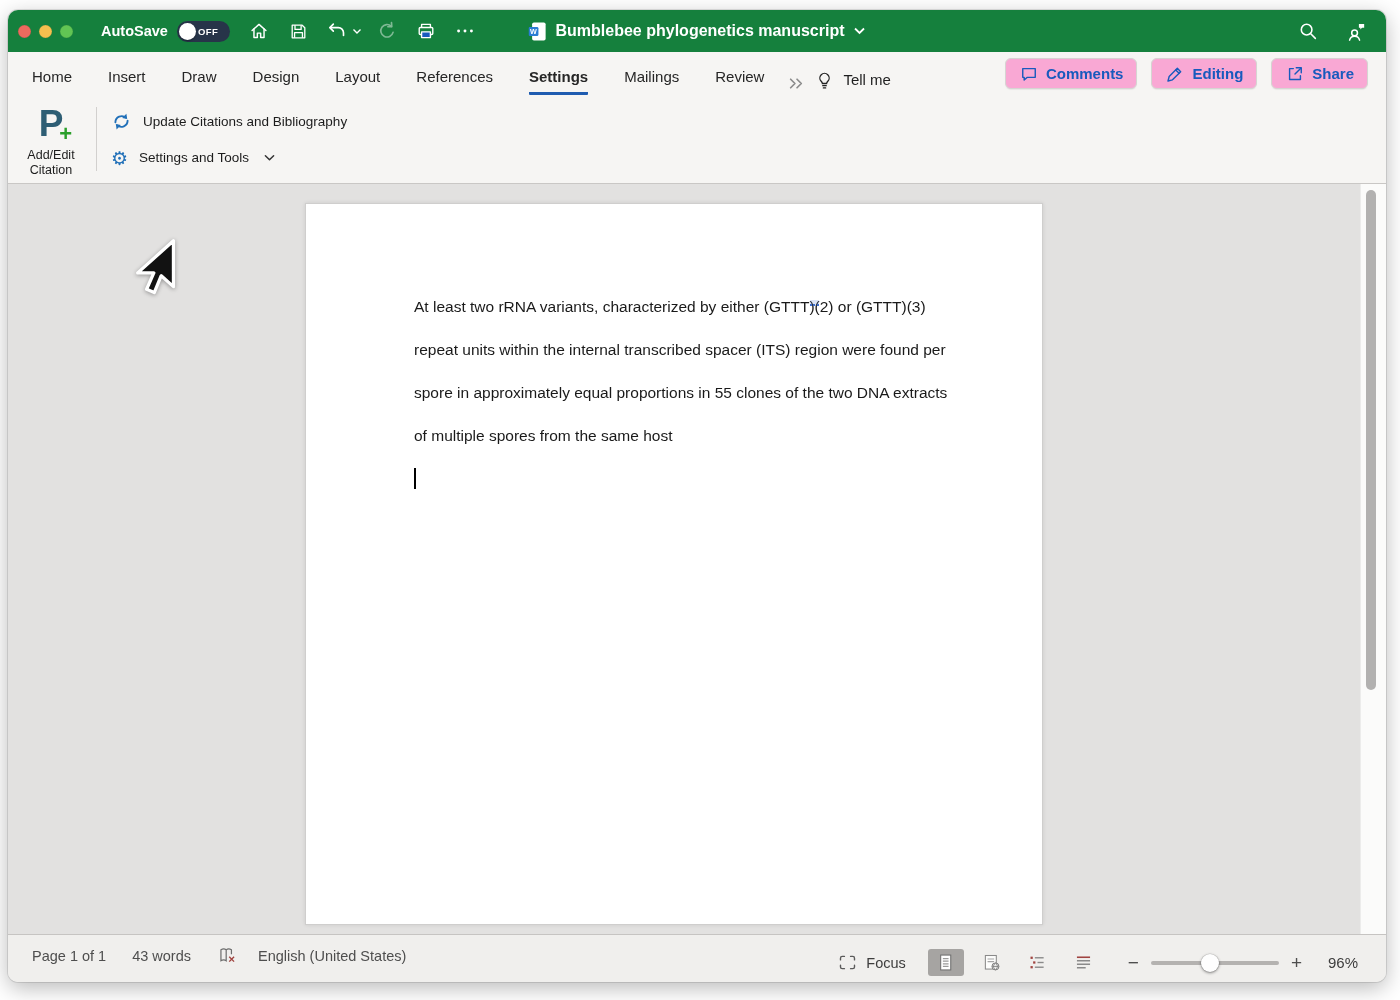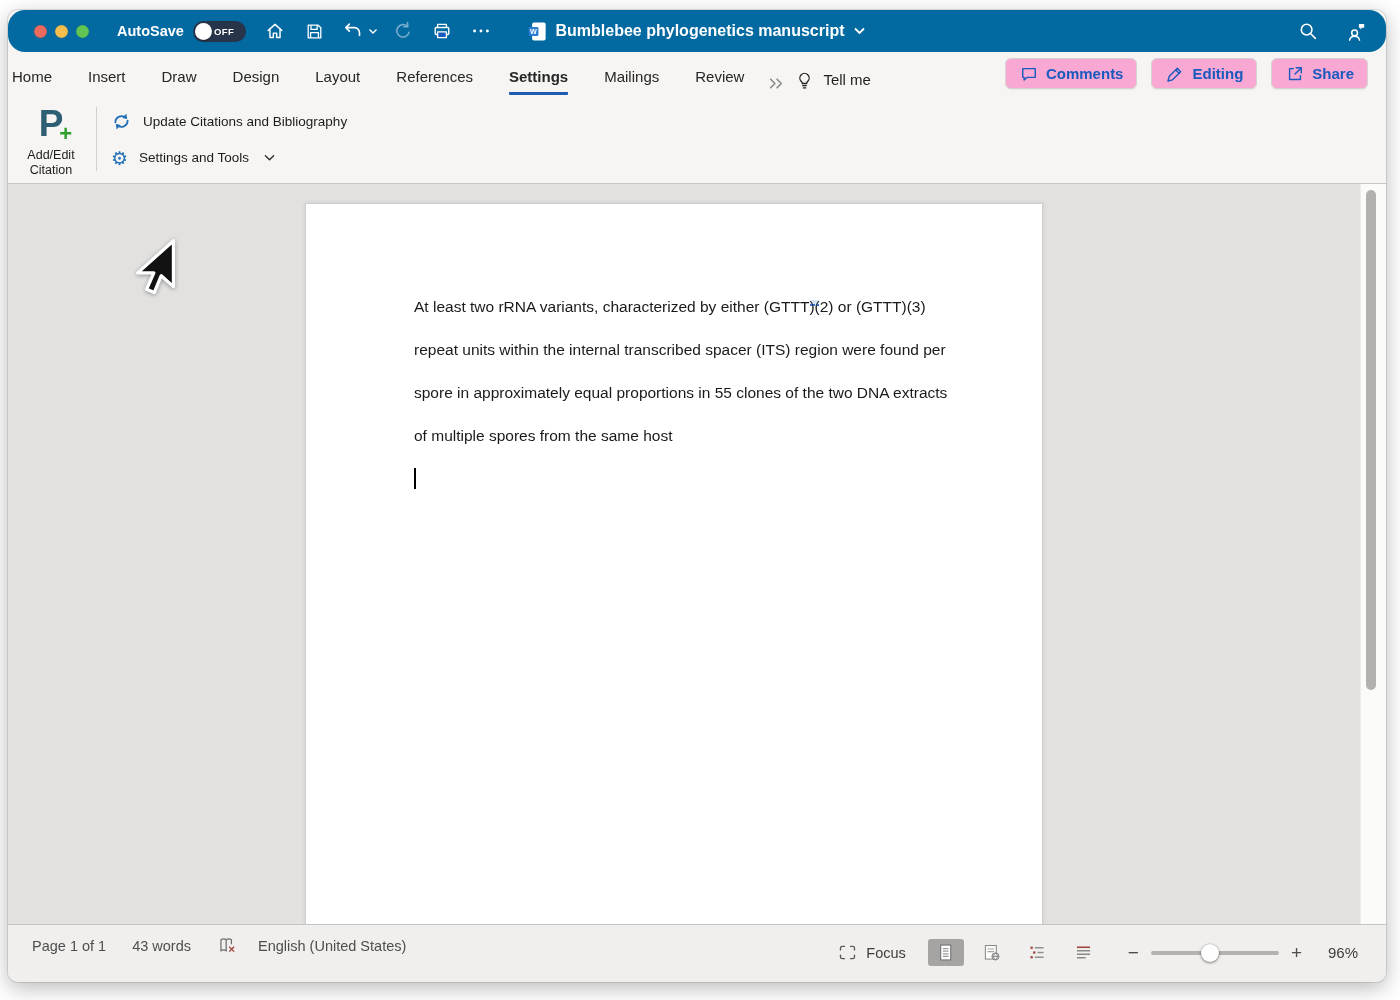--- a/index.html
+++ b/index.html
@@ -3,38 +3,38 @@
 <meta charset="utf-8">
 <style>
   * { margin:0; padding:0; box-sizing:border-box; }
   html,body { width:1400px; height:1000px; background:#ffffff; font-family:"Liberation Sans", sans-serif; overflow:hidden; }
 
   .window { position:absolute; left:8px; top:10px; width:1378px; height:972px;
     border-radius:10px; overflow:hidden; display:flex; flex-direction:column;
     background:#f6f5f3; box-shadow:0 6px 22px rgba(0,0,0,.28), 0 0 0 1px rgba(0,0,0,.10); }
 
   
-  .titlebar { flex:0 0 42px; background:#0369a1; display:flex; align-items:center; padding:0 16px 0 26px; position:relative;border-radius:17px; }
+  .titlebar { flex:0 0 42px; background:#15803d; display:flex; align-items:center; padding:0 16px 0 10px; position:relative; }
   .traffic { display:flex; gap:8px; }
   .light { width:13px; height:13px; border-radius:50%; }
   .light.red { background:#ed6a5e; box-shadow:inset 0 0 0 .5px rgba(0,0,0,.15); }
   .light.yellow { background:#f5bf4f; box-shadow:inset 0 0 0 .5px rgba(0,0,0,.12); }
   .light.green { background:#61c554; box-shadow:inset 0 0 0 .5px rgba(0,0,0,.12); }
   .autosave { margin-left:28px; display:flex; align-items:center; gap:9px; color:#fff; font-size:14.5px; font-weight:700; }
   .toggle { width:53px; height:21px; border-radius:11px; background:#273449; display:flex; align-items:center; padding:0 2px; gap:2px; cursor:default; }
   .knob { width:17px; height:17px; background:#fff; border-radius:50%; box-shadow:0 1px 2px rgba(0,0,0,.35); }
   .toggle-state { color:#fff; font-size:9.5px; font-weight:700; letter-spacing:.5px; }
   .tb-icons { display:flex; align-items:center; gap:12px; margin-left:16px; }
   .tb-btn { width:27px; height:27px; display:flex; align-items:center; justify-content:center; border-radius:5px; }
   .undo-wrap { display:flex; align-items:center; gap:1px; }
   .doc-title { position:absolute; left:50%; transform:translateX(-50%); display:flex; align-items:center; gap:9px; color:#fff; font-size:16px; font-weight:700; white-space:nowrap; }
   .tb-right { margin-left:auto; display:flex; align-items:center; gap:22px; }
 
   
-  .tabsrow { flex:0 0 43px; display:flex; align-items:center; background:#f6f5f3; padding:0 18px 0 4px; }
+  .tabsrow { flex:0 0 43px; display:flex; align-items:center; background:#f6f5f3; padding:0 18px 0 24px; }
   .tabs { display:flex; align-items:flex-end; gap:36px; font-size:15px; color:#262626; height:100%; }
   .tab { padding:12px 0 10px; }
   .tab.active { font-weight:700; padding-bottom:7px; border-bottom:3.5px solid #1f5cb0; border-radius:1px; }
   .tellme-group { display:flex; align-items:flex-end; gap:9px; margin-left:24px; font-size:15px; color:#1f1f1f;margin-top:12px; }
   .actions { margin-left:auto; display:flex; gap:14px; }
   .action-btn { display:flex; align-items:center; gap:7px; background:#f9a8d4; border:1px solid #d6d4d2; border-radius:6px; padding:4px 13px; height:31px; color:#185abd; font-size:15px; font-weight:700; box-shadow:0 .5px 1px rgba(0,0,0,.06); }
 
   
   .ribbon { flex:0 0 89px; background:#f6f5f3; border-bottom:1px solid #c9c7c5; display:flex; align-items:stretch; padding-left:10px; }
   .big-btn { width:66px; display:flex; flex-direction:column; align-items:center; justify-content:center; padding-top:4px; }
@@ -56,21 +56,21 @@
   .cite-mark::after { content:""; position:absolute; left:1px; right:1px; bottom:9px; height:4px;
     background:rgba(90,130,210,.22); border-bottom:2px dotted #3f6fca; }
   .caret { display:inline-block; width:1.5px; height:21px; background:#000; vertical-align:-5px; }
 
   .scroll-gutter { position:absolute; top:0; bottom:0; right:0; width:26px; background:#fbfbfa; border-left:1px solid #ececeb; }
   .scroll-thumb { position:absolute; top:6px; left:5px; width:10px; height:500px; border-radius:6px; background:#b2b1b0; }
 
   .mouse-cursor { position:absolute; left:124px; top:50px; filter:drop-shadow(0 1.5px 2px rgba(0,0,0,.35)); }
 
   
-  .statusbar { flex:0 0 35px; background:#f0efed; border-top:1px solid #c6c4c2; display:flex; align-items:center; padding:0 28px 16px 24px; font-size:14.5px; color:#4e4e4e; }
+  .statusbar { flex:0 0 35px; background:#f0efed; border-top:1px solid #c6c4c2; display:flex; align-items:center; padding:0 28px 6px 24px; font-size:14.5px; color:#4e4e4e; }
   .sb-item { margin-right:26px; display:flex; align-items:center; }
   .sb-right { margin-left:auto; display:flex; align-items:center;margin-top:14px; }
   .focus-group { display:flex; align-items:center; gap:8px; margin-right:22px; color:#3d3d3d; }
   .view-group { display:flex; align-items:center; gap:10px; margin-right:26px; }
   .view-btn { width:36px; height:27px; display:flex; align-items:center; justify-content:center; border-radius:3px; }
   .view-btn.selected { background:#a6a4a2; }
   .zoom-group { display:flex; align-items:center; gap:12px; }
   .zoom-sign { font-size:19px; color:#4e4e4e; line-height:1; }
   .zslider { width:128px; height:4px; background:#b4b2b0; border-radius:2px; position:relative; }
   .zthumb { position:absolute; left:46%; top:50%; transform:translate(-50%,-50%); width:18px; height:18px; background:#fefefe; border-radius:50%; box-shadow:0 1px 3px rgba(0,0,0,.45), 0 0 0 .5px rgba(0,0,0,.12); }

